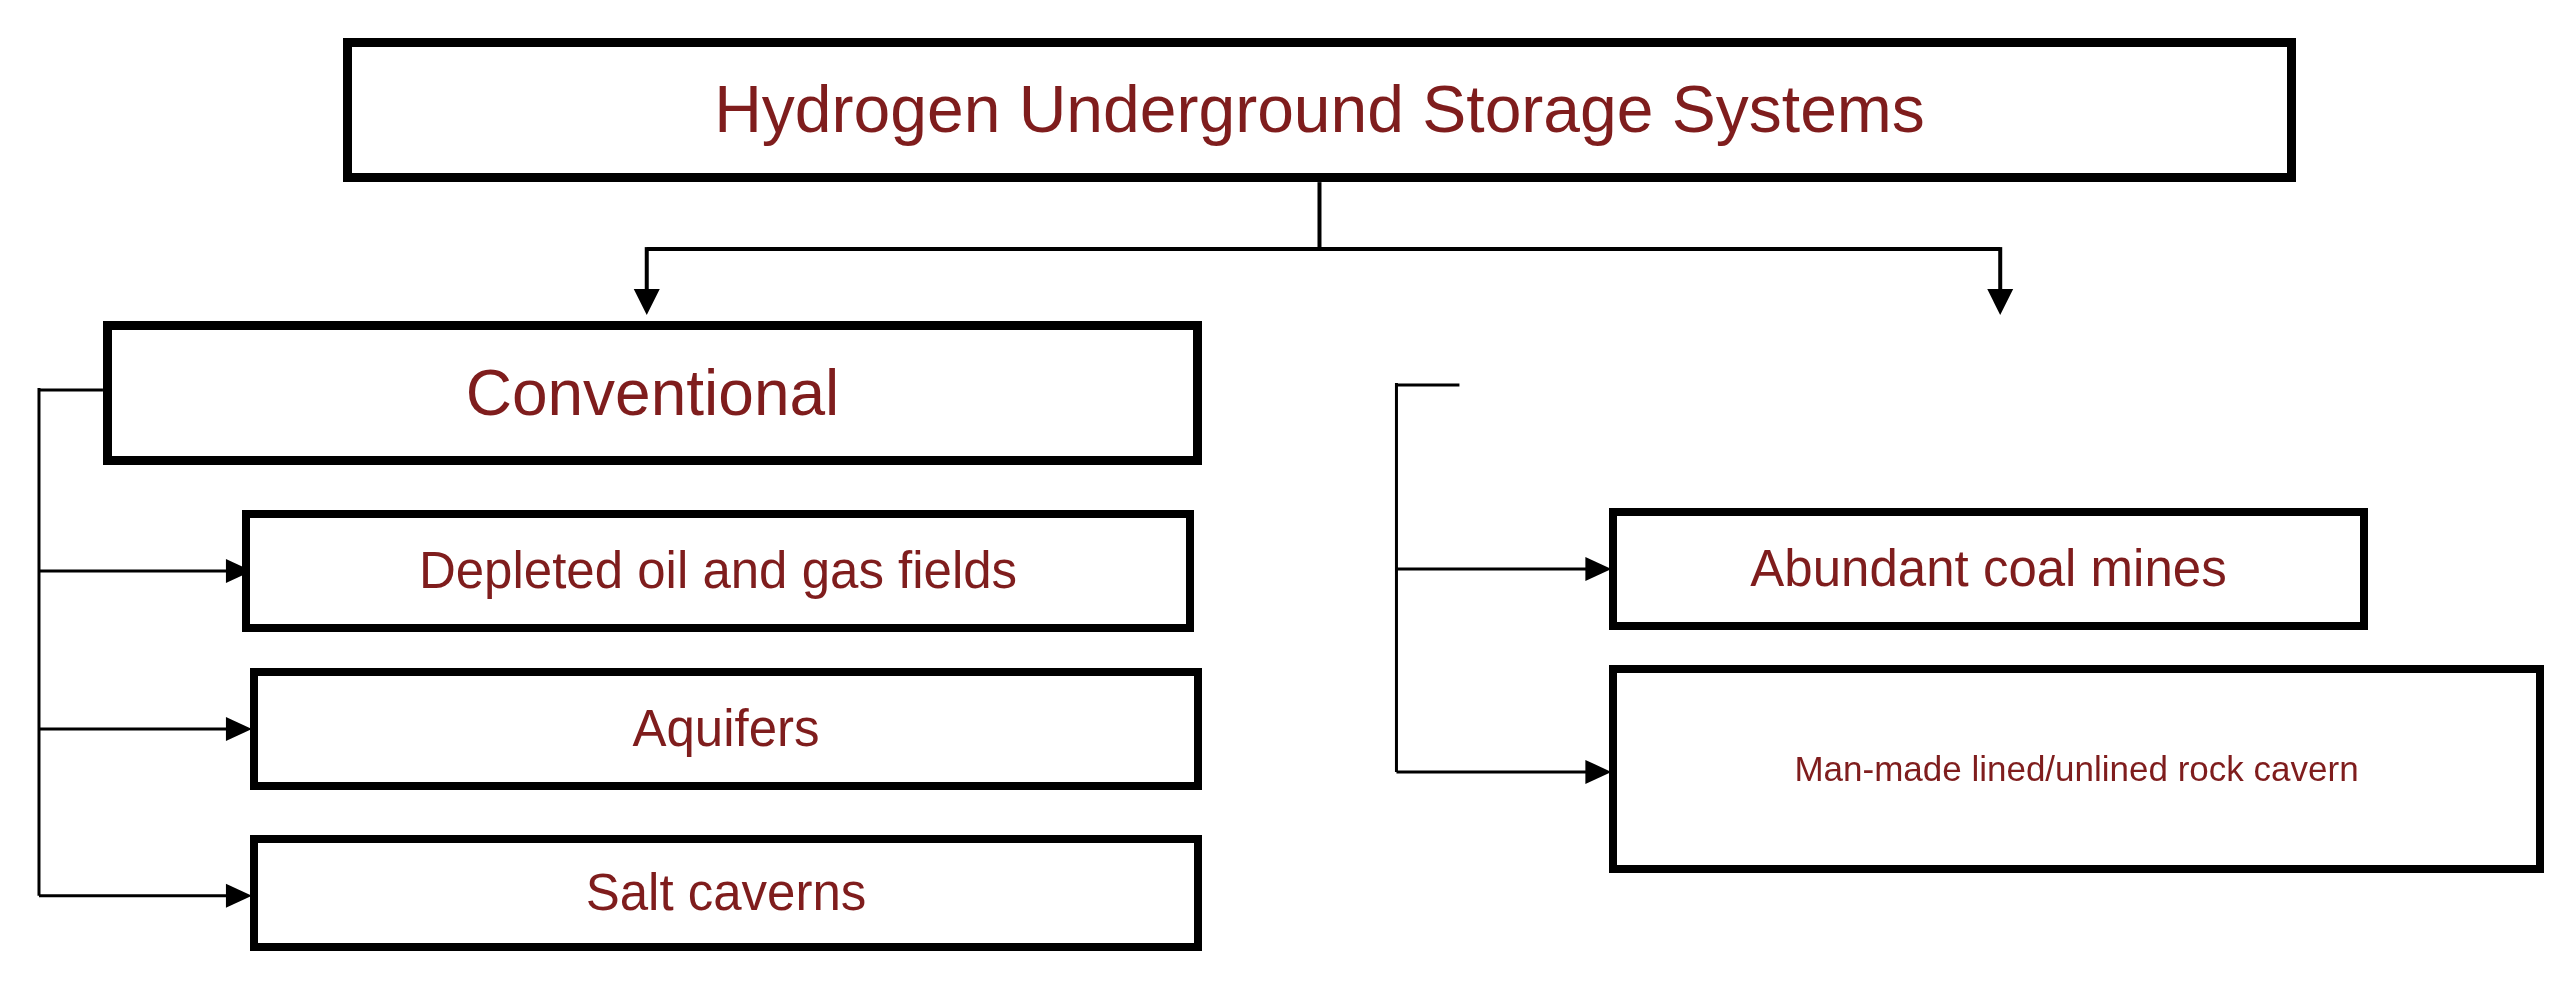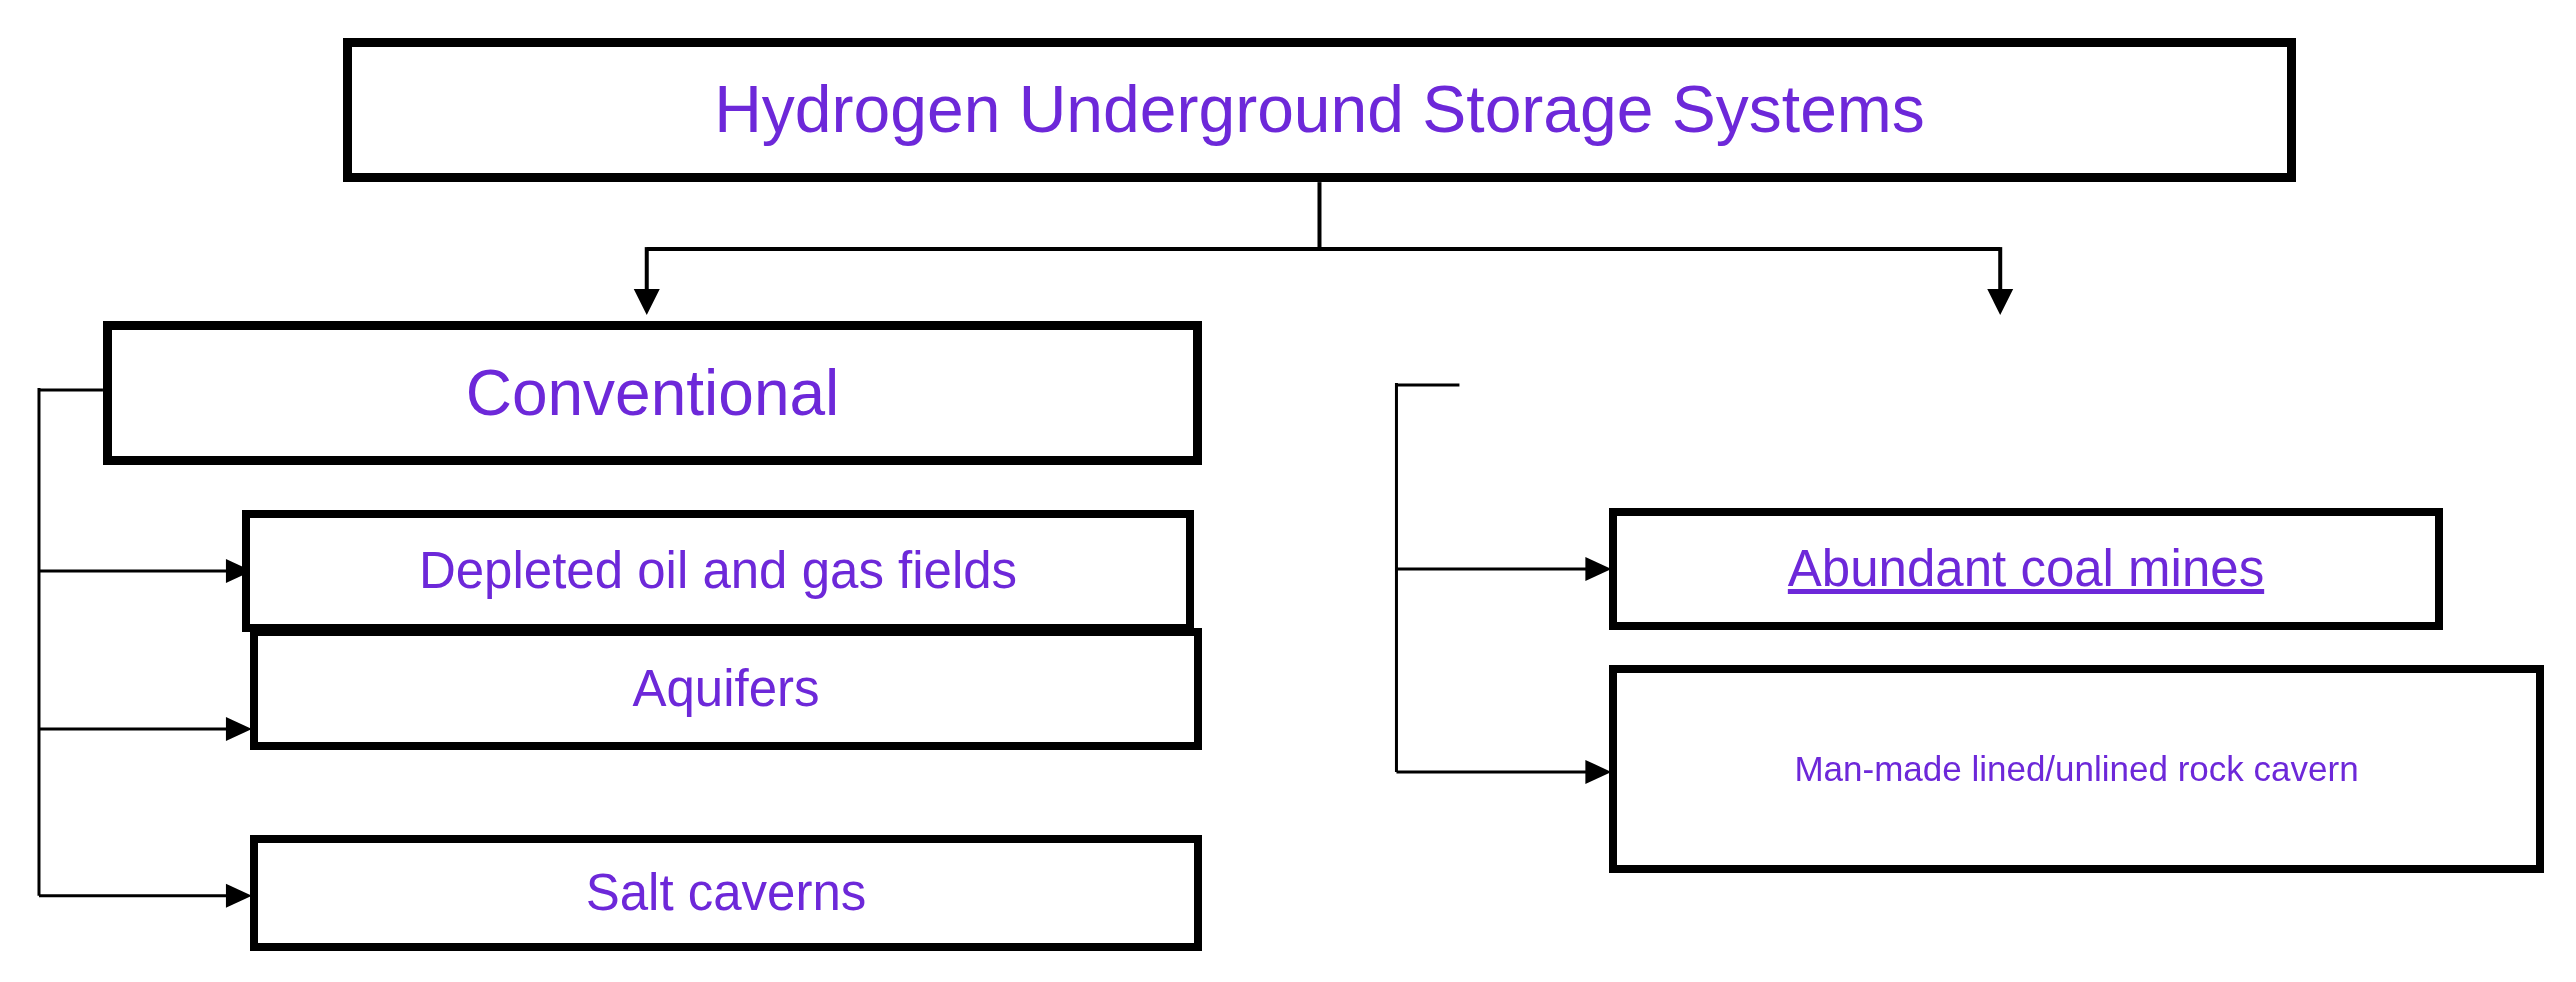--- a/index.html
+++ b/index.html
@@ -6,21 +6,21 @@
     margin: 0;
     padding: 0;
     background: #ffffff;
   }
   .canvas {
     position: relative;
     width: 2576px;
     height: 983px;
     background: #ffffff;
     font-family: "Liberation Sans", sans-serif;
-    color: #6d28d9;
+    color: #7f1d1d;
     overflow: hidden;
   }
   .connectors {
     position: absolute;
     left: 0;
     top: 0;
     width: 2576px;
     height: 983px;
   }
   .node {
@@ -45,24 +45,24 @@
   .node-conventional {
     left: 103px; top: 321px; width: 1099px; height: 144px;
     border-width: 9px; font-size: 64px;
   }
   .node-unconventional {
     left: 1459px; top: 313px; width: 1083px; height: 144px;
     border-width: 9px; font-size: 64px;
   }
   
   .node-depleted { left: 242px; top: 510px; width: 952px; height: 122px; font-size: 51px; }
-  .node-aquifers { left: 250px; top: 628px; width: 952px; height: 122px; font-size: 51px; }
+  .node-aquifers { left: 250px; top: 668px; width: 952px; height: 122px; font-size: 51px; }
   .node-salt     { left: 250px; top: 835px; width: 952px; height: 116px; font-size: 51px; }
   
-  .node-coal     { left: 1609px; top: 508px; width: 834px; height: 122px; font-size: 51px; text-decoration: underline; }
+  .node-coal     { left: 1609px; top: 508px; width: 759px; height: 122px; font-size: 51px; }
   .node-manmade  { left: 1609px; top: 665px; width: 935px; height: 208px; font-size: 35px; line-height: 1.55; }
   .node-manmade span { max-width: 620px; }
 
   .line { stroke: #000000; fill: none; }
   .line-thick { stroke-width: 4px; }
   .line-thin  { stroke-width: 3px; }
   .arrowhead  { fill: #000000; stroke: none; }
 </style>
 </head>
 <body>

